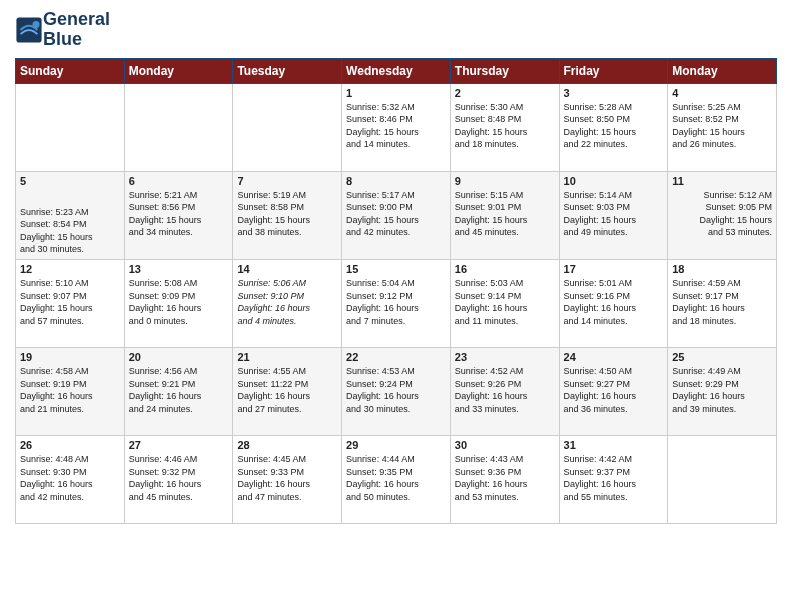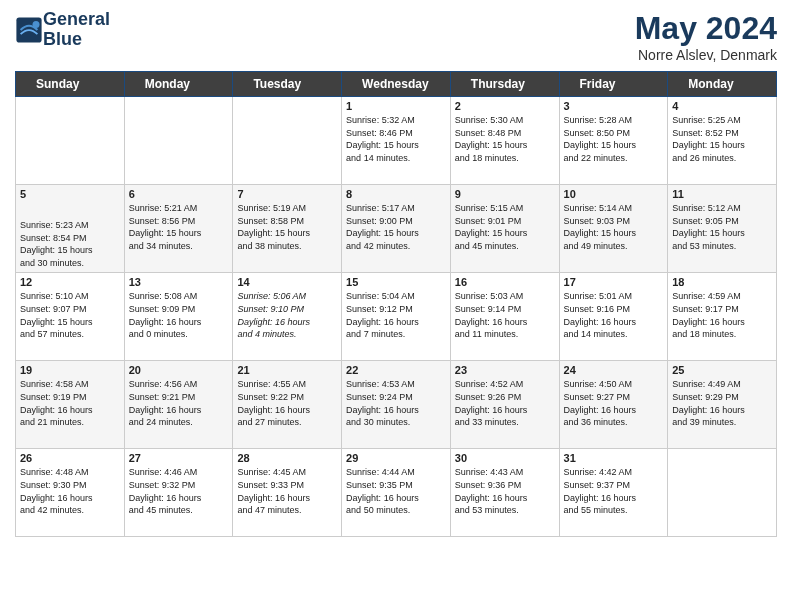--- a/index.html
+++ b/index.html
@@ -42,25 +42,25 @@
     .cal-subtitle {
       font-size: 14px;
       color: #333;
     }
     table {
       width: 100%;
       border-collapse: collapse;
       table-layout: fixed;
     }
     thead tr th {
-      background: #404040;
+      background: #7f1d1d;
       color: #fff;
       font-size: 12px;
       font-weight: bold;
-      padding: 5px 20px;
+      padding: 5px 4px;
       text-align: left;
       border: 1px solid #1a4a80;
     }
     tbody tr td {
       border: 1px solid #ccc;
       vertical-align: top;
       padding: 3px 4px;
       font-size: 9.5px;
       color: #222;
       height: 88px;
@@ -90,24 +90,20 @@
       <rect x="2" y="2" width="36" height="36" rx="4" fill="#1a3a5c"></rect>
       <path d="M8 20 Q20 8 32 20" stroke="#4a90d0" stroke-width="3" fill="none"></path>
       <path d="M8 26 Q20 14 32 26" stroke="#6ab0f0" stroke-width="2.5" fill="none"></path>
       <circle cx="30" cy="12" r="5" fill="#4a90d0"></circle>
     </svg>
     <div class="logo-text">
       <div>General</div>
       <div>Blue</div>
     </div>
   </div>
-  <div class="title-block">
-    <div class="cal-title">May 2024</div>
-    <div class="cal-subtitle">Norre Alslev, Denmark</div>
-  </div>
 </div>
 
 <table>
   <thead>
     <tr id="weekday-header">
         <th>Sunday</th>
         <th>Monday</th>
         <th>Tuesday</th>
         <th>Wednesday</th>
         <th>Thursday</th>
@@ -187,21 +183,21 @@
         </td>
         <td>
           <span class="day-num">10</span>
           <div class="day-info" style="white-space: pre-line;">Sunrise: 5:14 AM
 Sunset: 9:03 PM
 Daylight: 15 hours
 and 49 minutes.</div>
         </td>
         <td>
           <span class="day-num">11</span>
-          <div class="day-info" style="white-space: pre-line;">Sunrise: 5:12 AM
+          <div class="day-info" style="white-space: pre-line; text-align: right;">Sunrise: 5:12 AM
 Sunset: 9:05 PM
 Daylight: 15 hours
 and 53 minutes.</div>
         </td>
       </tr>
       <tr>
         <td>
           <span class="day-num">12</span>
           <div class="day-info" style="white-space: pre-line;">Sunrise: 5:10 AM
 Sunset: 9:07 PM
@@ -262,21 +258,21 @@
         <td>
           <span class="day-num">20</span>
           <div class="day-info" style="white-space: pre-line;">Sunrise: 4:56 AM
 Sunset: 9:21 PM
 Daylight: 16 hours
 and 24 minutes.</div>
         </td>
         <td>
           <span class="day-num">21</span>
           <div class="day-info" style="white-space: pre-line;">Sunrise: 4:55 AM
-Sunset: 9:22 PM
+Sunset: 11:22 PM
 Daylight: 16 hours
 and 27 minutes.</div>
         </td>
         <td>
           <span class="day-num">22</span>
           <div class="day-info" style="white-space: pre-line;">Sunrise: 4:53 AM
 Sunset: 9:24 PM
 Daylight: 16 hours
 and 30 minutes.</div>
         </td>

